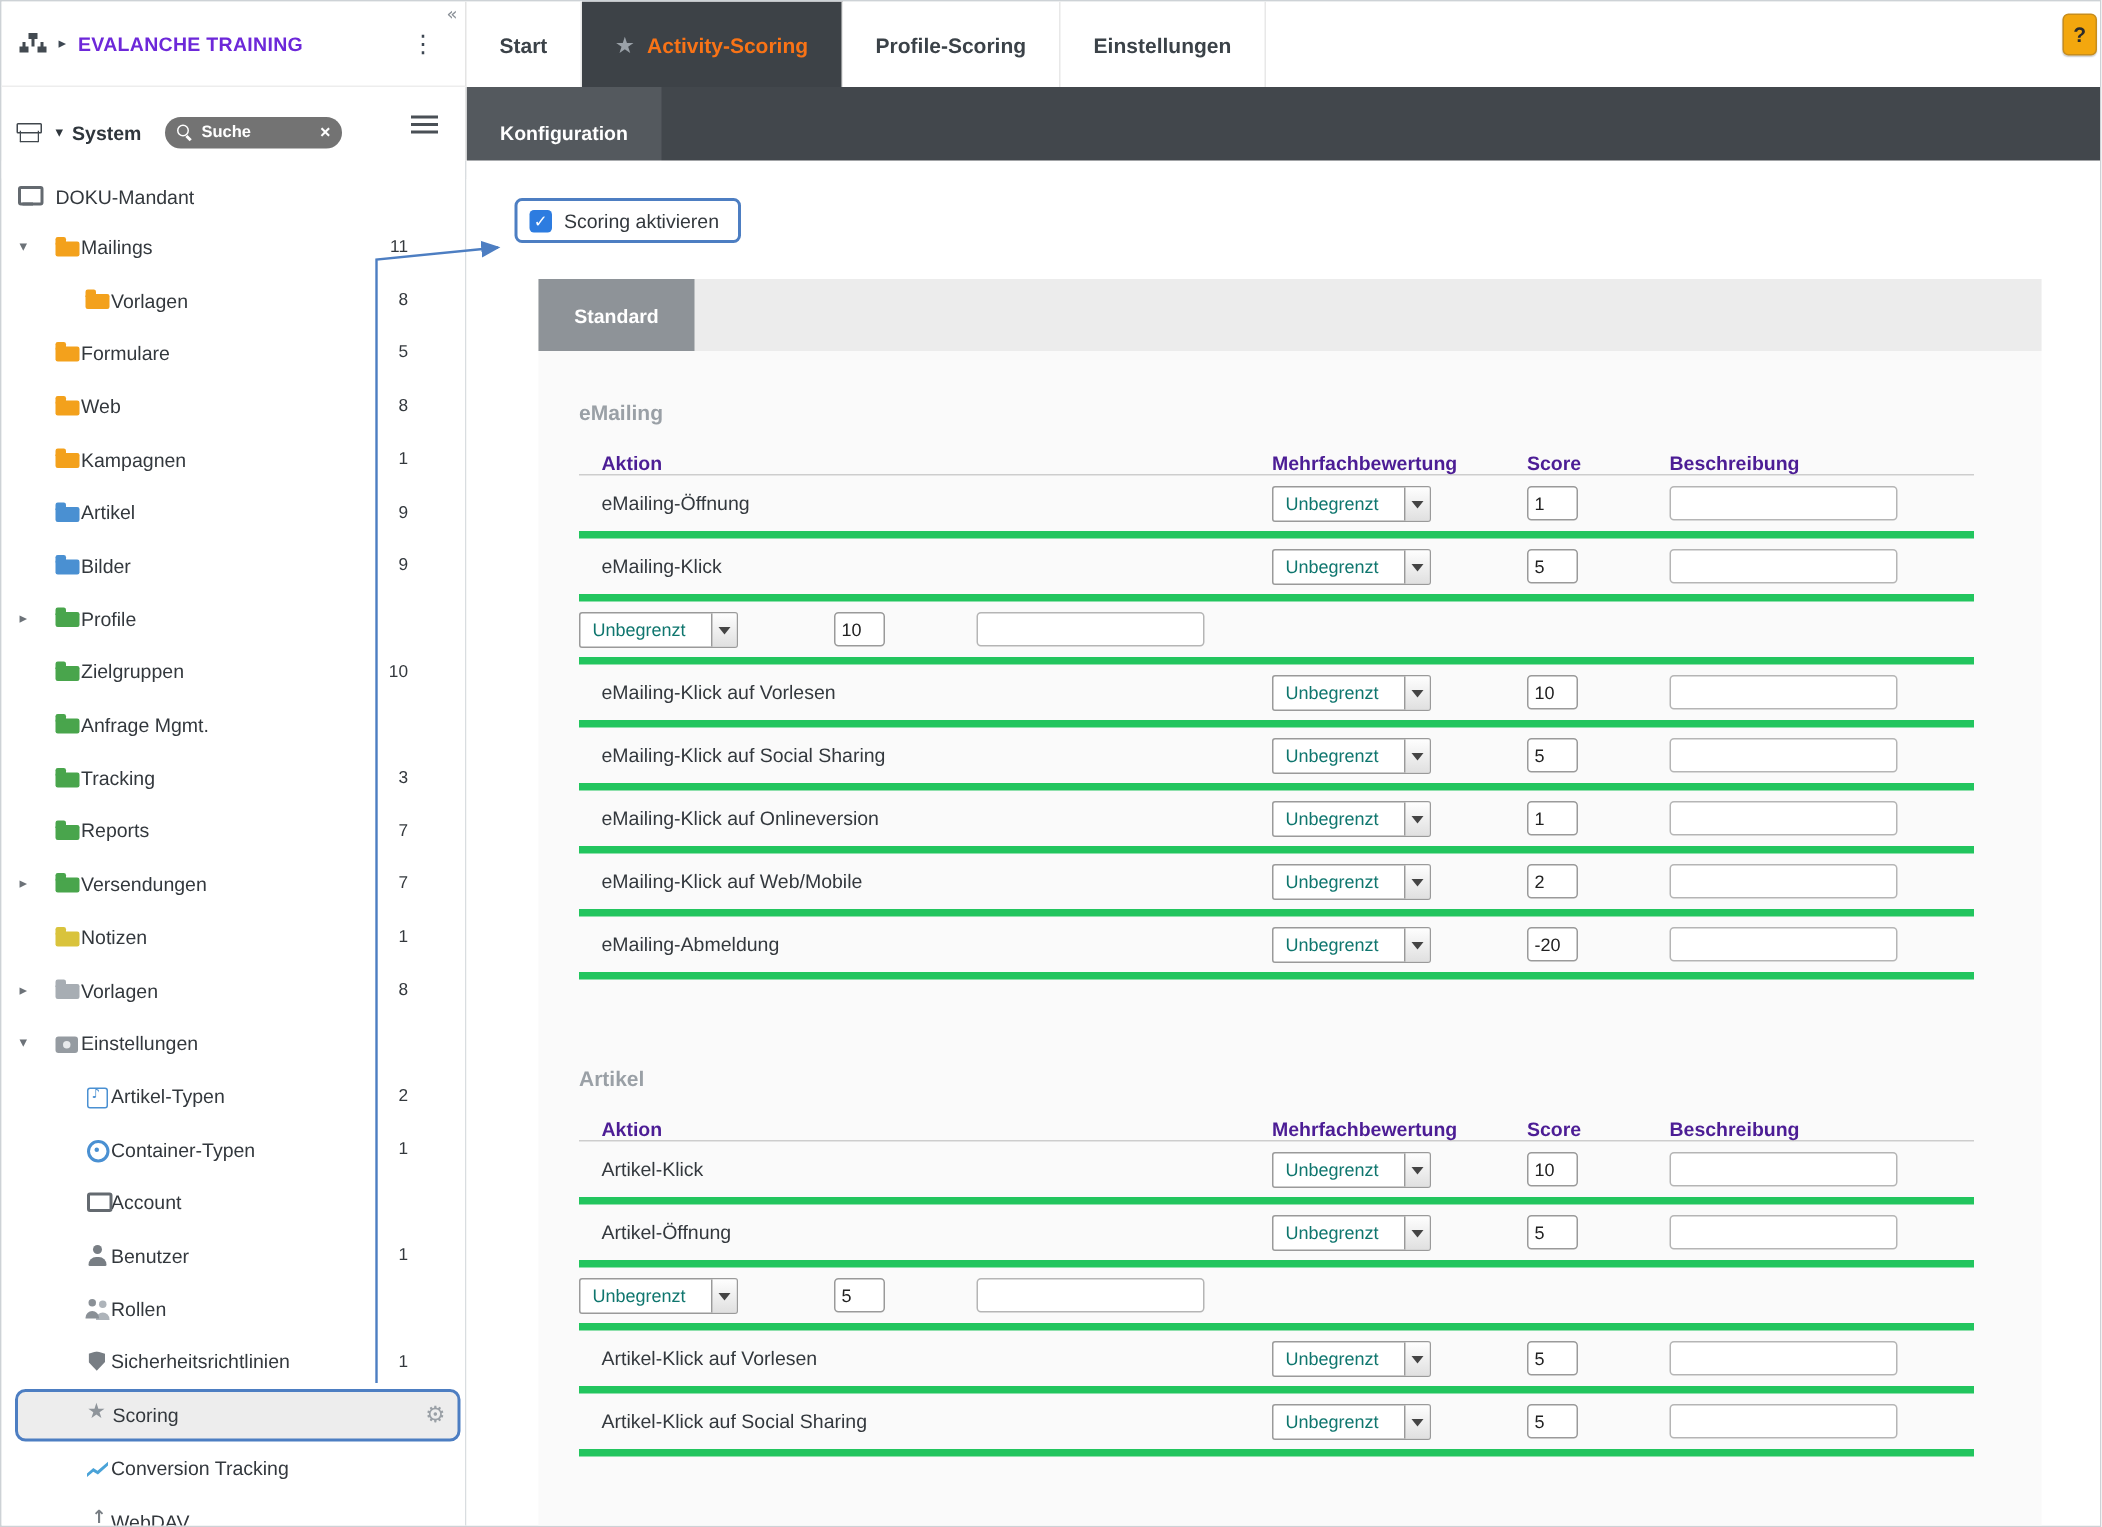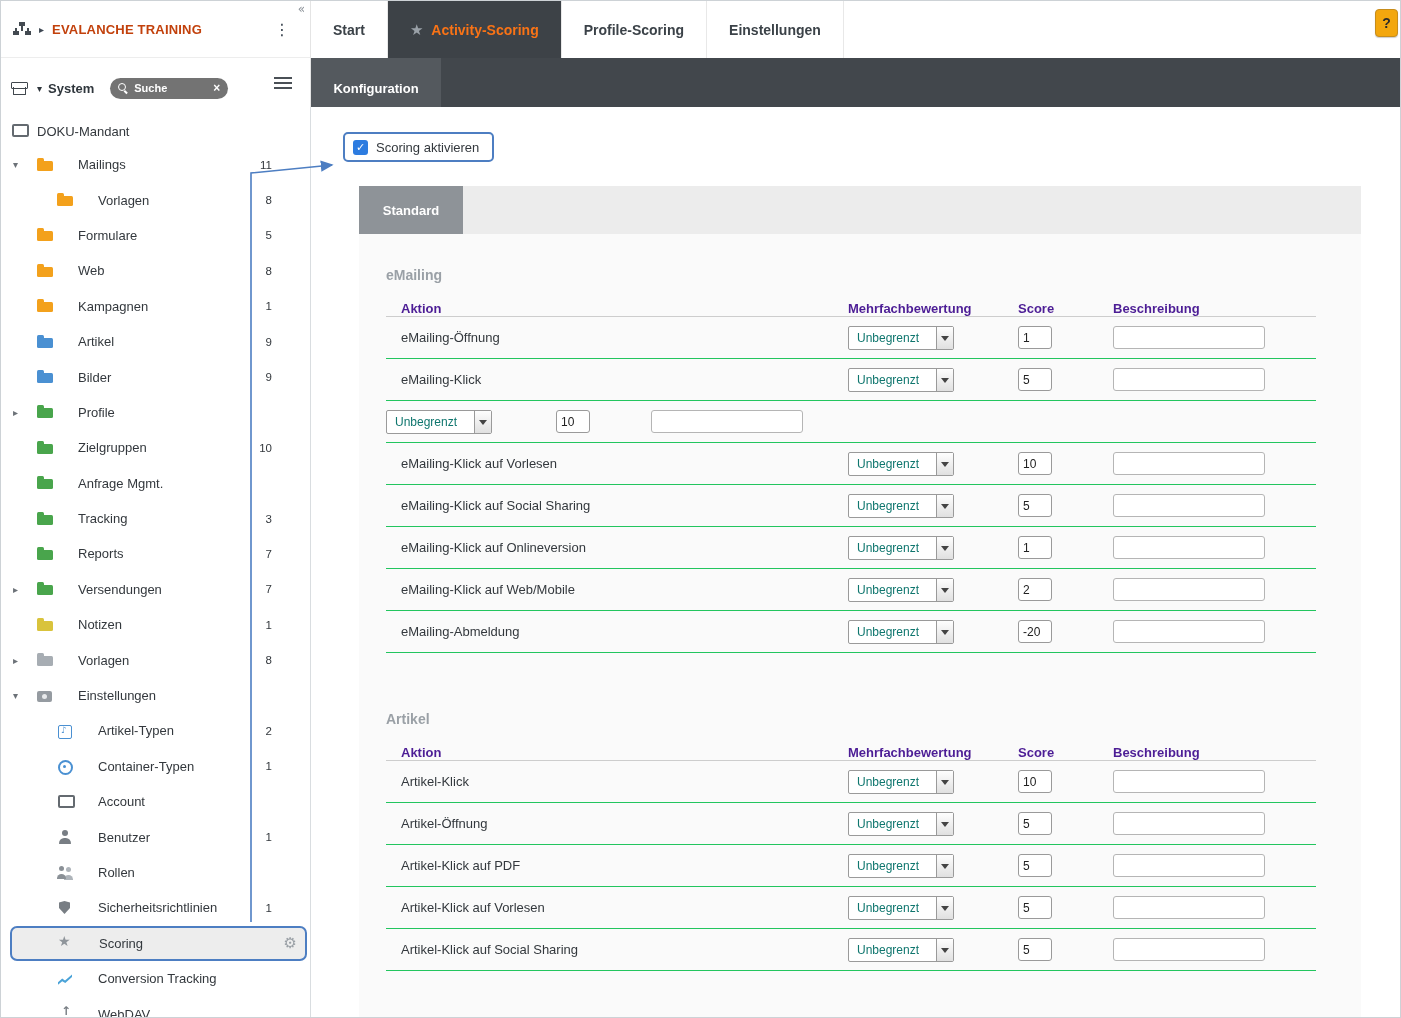--- a/index.html
+++ b/index.html
@@ -4,21 +4,21 @@
 <style>
   *{margin:0;padding:0;box-sizing:border-box}
   html,body{width:1401px;height:1018px}
   body{font-family:"Liberation Sans",sans-serif;background:#fff;color:#3a3f44;overflow:hidden}
   .page{position:relative;width:1401px;height:1018px;background:#fff;border:1px solid #cdd2d6;overflow:hidden}
   .ico{font-family:"DejaVu Sans",sans-serif}
 
   
   .topbar{position:absolute;left:0;top:0;width:100%;height:57px;background:#fff;display:flex}
   .sidebar-head{width:310px;height:100%;position:relative;border-right:1px solid #e4e4e4;border-bottom:1px solid #ededed;display:flex;align-items:center;padding-left:12px;gap:8px;flex:none}
-  .brand-label{font-size:13px;font-weight:bold;color:#c2410c;letter-spacing:.2px}
+  .brand-label{font-size:13px;font-weight:bold;color:#6d28d9;letter-spacing:.2px}
   .kebab{position:absolute;right:20px;top:50%;transform:translateY(-50%);font-size:16px;color:#3d4752;cursor:pointer}
   .collapse{position:absolute;right:5px;top:1px;font-size:12px;color:#8a9097;cursor:pointer}
   .tabs{display:flex;height:100%}
   .tab{display:flex;align-items:center;gap:8px;padding:0 22px;font-size:14px;font-weight:bold;color:#3b4248;border-right:1px solid #e8e8e8;cursor:pointer;white-space:nowrap}
   .tab.active{background:#3d4247;color:#f97316}
   .tab-star{display:none}
   .tab.star .tab-star{display:inline;color:#9aa1a8;font-size:15px;font-family:"DejaVu Sans",sans-serif}
   .tab.star .tab-star::before{content:"★"}
   .help-btn{position:absolute;right:2px;top:8px;width:23px;height:28px;background:#f3a70e;border:1px solid #c78d1c;border-radius:4px;font-weight:bold;font-size:14px;color:#2b2b2b;cursor:pointer;box-shadow:0 1px 1px rgba(0,0,0,.2)}
 
@@ -42,21 +42,21 @@
 
   
   .sidebar{position:absolute;left:0;top:106px;width:310px;height:912px;background:#fff;border-right:1px solid #d9dde0;overflow:hidden}
   .tree-root{height:32px;margin-top:8px;display:flex;align-items:center;padding-left:10px;gap:9px;font-size:13px;color:#33383d;cursor:pointer}
   .tree-item{height:35.4px;display:flex;align-items:center;font-size:13px;color:#33383d;position:relative;cursor:pointer}
   .ind1{padding-left:36px}
   .ind2{padding-left:56px}
   .arrow{position:absolute;left:12px;width:12px;color:#6c7278;font-size:10px;font-family:"DejaVu Sans",sans-serif}
   .arrow.exp::before{content:"▾"}
   .arrow.col::before{content:"▸"}
-  .tree-label{margin-left:24px;white-space:nowrap}
+  .tree-label{margin-left:0;white-space:nowrap}
   .count{margin-left:auto;margin-right:38px;font-size:11.5px;color:#33383d}
   .gear{display:none;font-family:"DejaVu Sans",sans-serif}
   .tree-item.has-gear .gear{display:block;margin-left:auto;margin-right:8px;color:#9aa0a6;font-size:15px;cursor:pointer}
   .gear::before{content:"⚙"}
   .tree-item.selected{background:#ededed;border:2px solid #4d7ec2;border-radius:7px;margin-left:9px;margin-right:3px}
   .tree-item.selected.ind2{padding-left:46px}
 
   
   .ic{position:relative;width:17px;height:14px;flex:none}
   .ic.folder::before{content:"";position:absolute;left:0;top:3px;width:16px;height:10px;border-radius:1.5px;background:var(--c,#999)}
@@ -94,21 +94,21 @@
   .checkbox{width:15px;height:15px;border-radius:3px;background:#2d7ce0;color:#fff;font-size:11px;display:flex;align-items:center;justify-content:center;font-family:"DejaVu Sans",sans-serif}
   .checkbox::before{content:"✓"}
   .panel{position:absolute;left:48px;top:79px;width:1002px;height:833px;background:#fafafa}
   .panel-tabs{height:48px;background:#ececec;display:flex}
   .panel-tab{width:104px;height:48px;background:#8e9398;color:#fff;font-size:13px;font-weight:bold;display:flex;align-items:center;justify-content:center;cursor:pointer}
   .panel-body{padding:0 45px 30px 27px}
   .section{margin-top:33px}
   .section + .section{margin-top:58px}
   .section-title{font-size:14px;font-weight:bold;color:#9aa0a6;margin-bottom:8px}
   .thead{display:flex;align-items:flex-end;height:26px;border-bottom:1px solid #cdcdcd;font-weight:bold;font-size:13px;color:#4c1d95}
-  .trow{display:flex;align-items:center;height:42px;border-bottom:1px solid #22c55e;font-size:13px;color:#33383d}
+  .trow{display:flex;align-items:center;height:42px;border-bottom:5px solid #22c55e;font-size:13px;color:#33383d}
   .c1{width:462px;padding-left:15px}
   .c2{width:170px}
   .c3{width:95px}
   .c4{flex:1}
   .select{width:106px;height:24px;background:#fff;border:1px solid #9a9a9a;border-radius:2px;display:flex;align-items:center;font-size:12px;color:#0f766e;cursor:pointer}
   .select .val{flex:1;padding-left:8px}
   .select .btn{width:17px;height:100%;border-left:1px solid #9a9a9a;background:linear-gradient(#fefefe,#e0e0e0);display:flex;align-items:center;justify-content:center}
   .select .btn::before{content:"";border:4px solid transparent;border-top:5px solid #444;margin-top:6px}
   .score-input{width:34px;height:23px;border:1px solid #9a9a9a;border-radius:3px;font-size:12px;padding:0 4px;color:#222;font-family:"Liberation Sans",sans-serif;background:#fff}
   .desc-input{width:152px;height:23px;border:1px solid #b5b5b5;border-radius:3px;background:#fff}
@@ -569,21 +569,20 @@
                   </div>
                   <div class="c3">
                     <input class="score-input" value="5" style="">
                   </div>
                   <div class="c4">
                     <input class="desc-input" value="" style="">
                   </div>
                 </div>
 
                 <div class="trow">
-                  <div class="c1">Artikel-Klick auf PDF</div>
                   <div class="c2">
                     <div class="select">
                       <span class="val">Unbegrenzt</span>
                       <span class="btn"></span>
                     </div>
                   </div>
                   <div class="c3">
                     <input class="score-input" value="5" style="">
                   </div>
                   <div class="c4">

